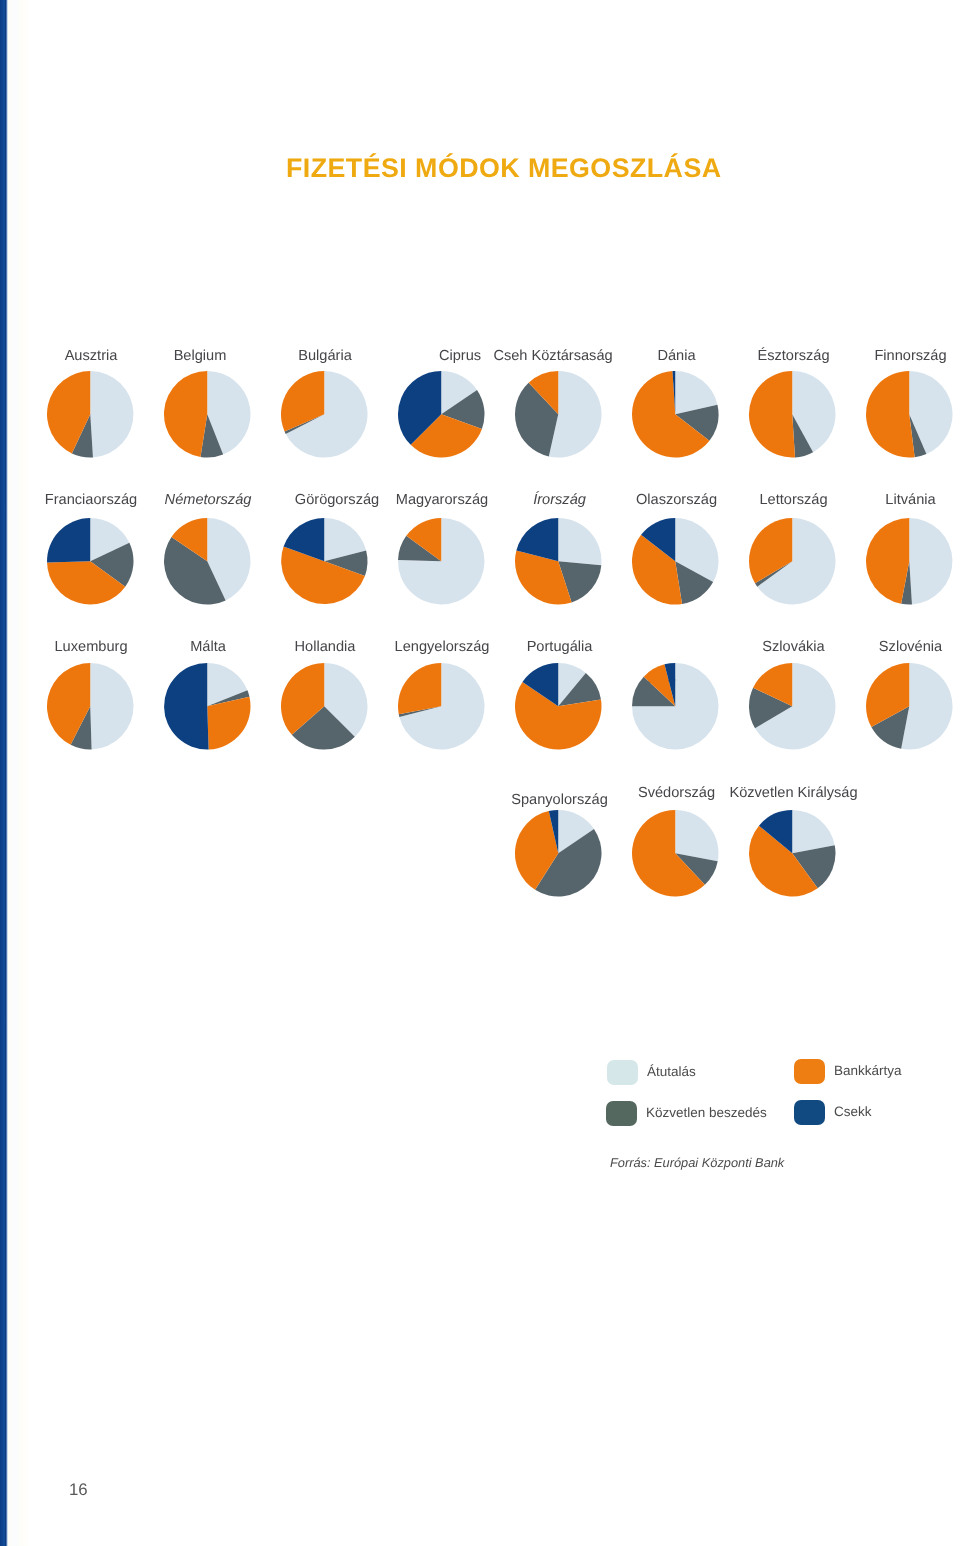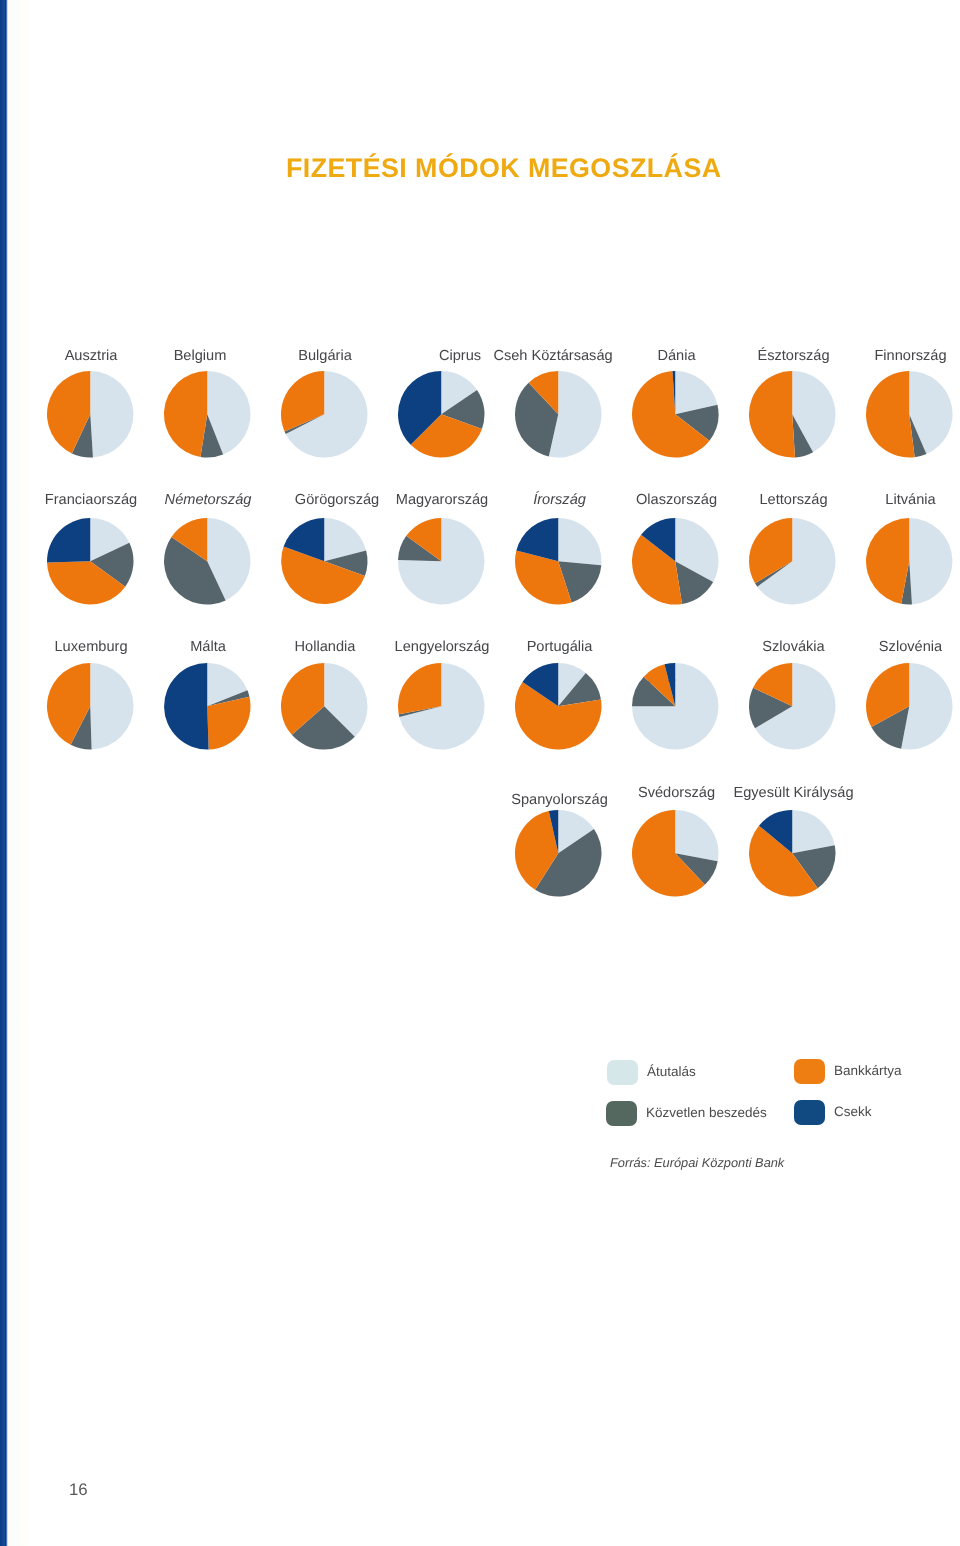--- a/index.html
+++ b/index.html
@@ -305,21 +305,21 @@
       <div class="clabel" style="left: 596.5px; top: 786px; width: 160px;">Svédország</div>
       <div class="piewrap" style="left: 628.25px; top: 806px;">
         <svg width="94.5" height="94.5" viewBox="-4 -4 94.5 94.5" style="display:block">
           <g filter="url(#softscan)">
             <path d="M 43.25 43.25 L 43.25 0.00 A 43.25 43.25 0 0 1 85.73 51.35 Z" fill="#d6e3ec"></path>
             <path d="M 43.25 43.25 L 85.73 51.35 A 43.25 43.25 0 0 1 72.86 74.78 Z" fill="#57656c"></path>
             <path d="M 43.25 43.25 L 72.86 74.78 A 43.25 43.25 0 1 1 43.25 0.00 Z" fill="#ee770f"></path>
           </g>
         </svg>
       </div>
-      <div class="clabel" style="left: 713.5px; top: 786px; width: 160px;">Egyesült Királyság</div>
+      <div class="clabel" style="left: 713.5px; top: 786px; width: 160px;">Közvetlen Királyság</div>
       <div class="piewrap" style="left: 745.25px; top: 806px;">
         <svg width="94.5" height="94.5" viewBox="-4 -4 94.5 94.5" style="display:block">
           <g filter="url(#softscan)">
             <path d="M 43.25 43.25 L 43.25 0.00 A 43.25 43.25 0 0 1 85.73 35.15 Z" fill="#d6e3ec"></path>
             <path d="M 43.25 43.25 L 85.73 35.15 A 43.25 43.25 0 0 1 68.67 78.24 Z" fill="#57656c"></path>
             <path d="M 43.25 43.25 L 68.67 78.24 A 43.25 43.25 0 0 1 9.93 15.68 Z" fill="#ee770f"></path>
             <path d="M 43.25 43.25 L 9.93 15.68 A 43.25 43.25 0 0 1 43.25 0.00 Z" fill="#0e4080"></path>
           </g>
         </svg>
       </div>

